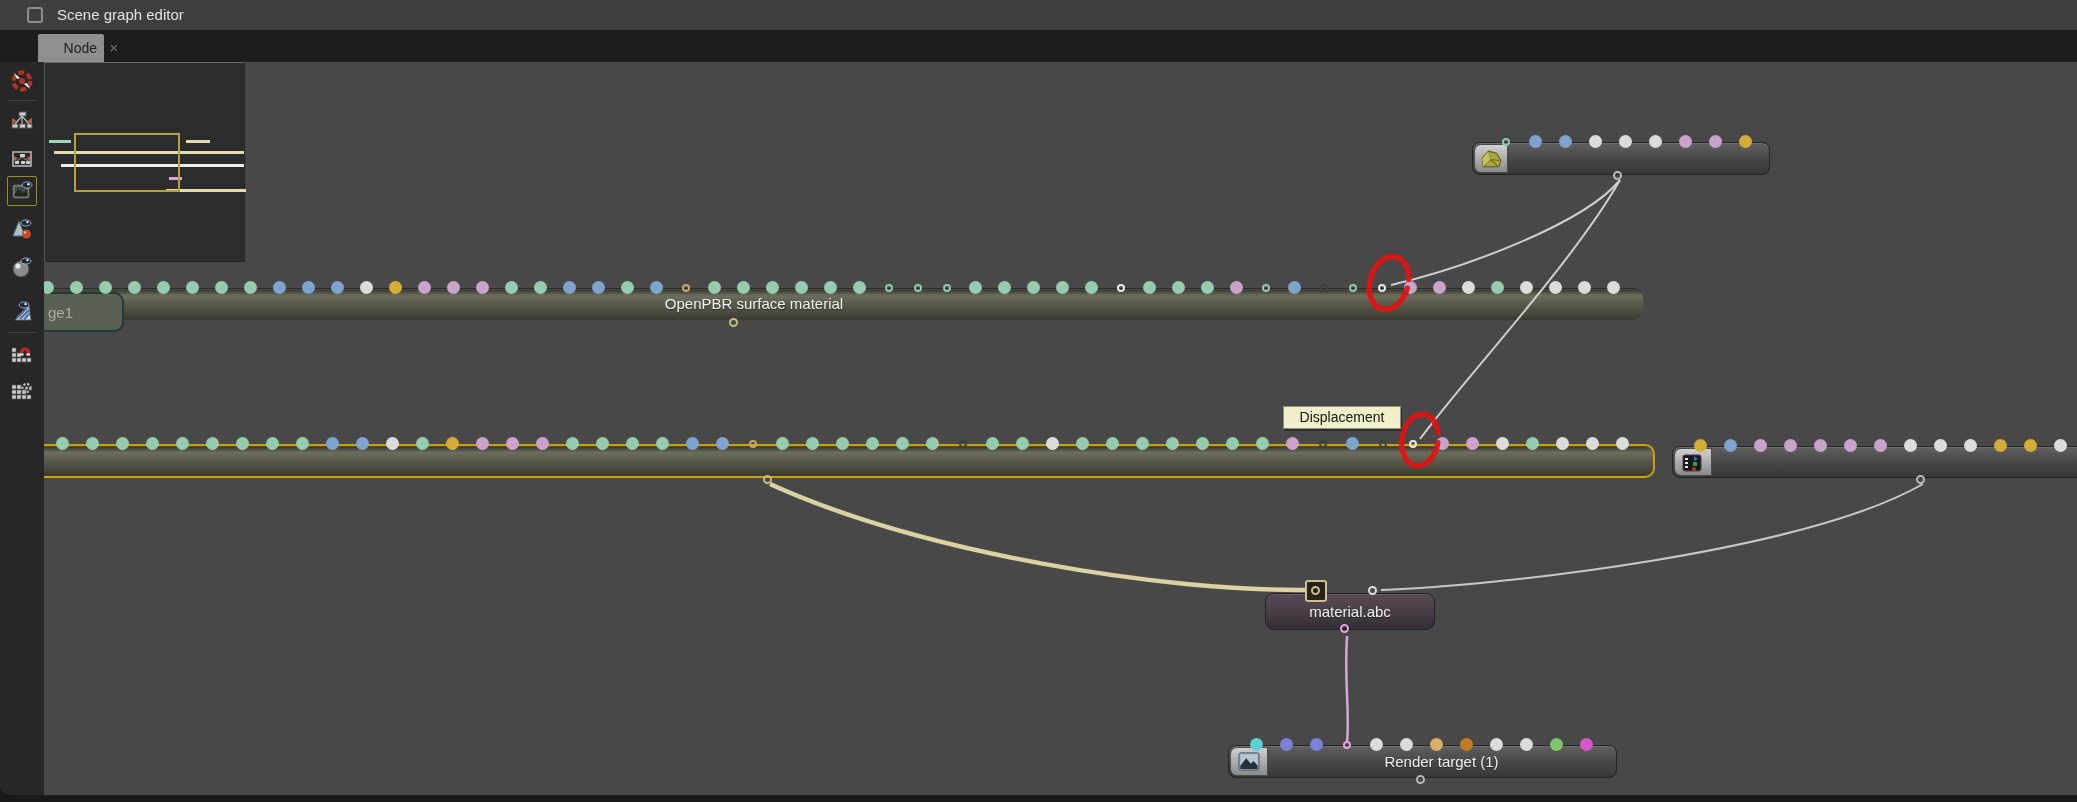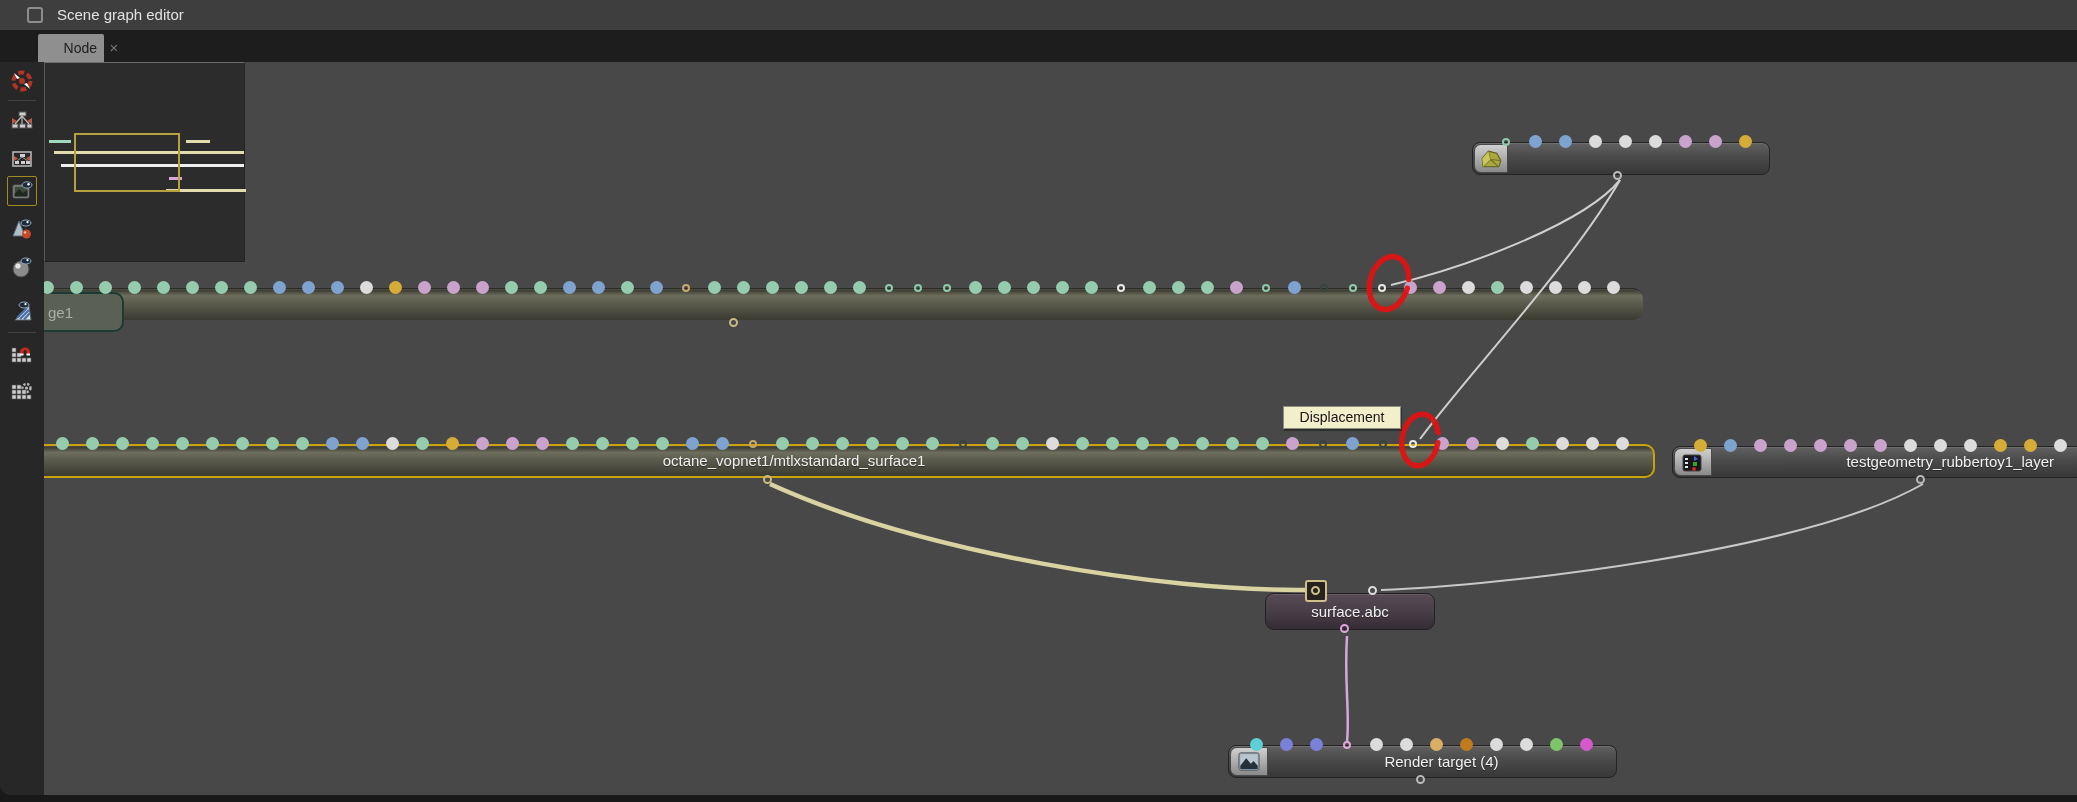--- a/index.html
+++ b/index.html
@@ -155,20 +155,21 @@
     <div class="mmline" style="left:124px;top:114px;width:13px;background:#d9a7d4"></div>
     <div class="mmline" style="left:121px;top:126px;width:80px;background:#e3dcae"></div>
     <div class="vrect"></div>
   </div>
 
   <div style="position:absolute;left:-20px;top:230px;width:100px;height:40px;background:#5a6054;border:2px solid #1d3b35;border-radius:10px;z-index:15;">
     <span class="lbl" style="left:22px;top:10px;color:#a9aea6;text-shadow:none">ge1</span>
   </div>
 
   <div class="bar olive" style="left:0;top:226px;width:1599px;height:32px;border-radius:0 10px 10px 0;"></div>
+  <div class="lbl" style="left:560px;top:226px;width:300px;height:32px;line-height:32px;text-align:center;">OpenPBR surface material</div>
   <div class="ports g16" style="left:-3px;top:219px;">
       <span class="port" style="background: rgb(150, 204, 174);"></span>
       <span class="port" style="background: rgb(150, 204, 174);"></span>
       <span class="port" style="background: rgb(150, 204, 174);"></span>
       <span class="port" style="background: rgb(150, 204, 174);"></span>
       <span class="port" style="background: rgb(150, 204, 174);"></span>
       <span class="port" style="background: rgb(150, 204, 174);"></span>
       <span class="port" style="background: rgb(150, 204, 174);"></span>
       <span class="port" style="background: rgb(150, 204, 174);"></span>
       <span class="port" style="background: rgb(127, 163, 207);"></span>
@@ -215,21 +216,20 @@
       <span class="port" style="background: rgb(220, 220, 220);"></span>
       <span class="port" style="background: rgb(150, 204, 174);"></span>
       <span class="port" style="background: rgb(220, 220, 220);"></span>
       <span class="port" style="background: rgb(220, 220, 220);"></span>
       <span class="port" style="background: rgb(220, 220, 220);"></span>
       <span class="port" style="background: rgb(220, 220, 220);"></span>
     </div>
   <span class="fring" style="left:685px;top:256px;border-color:#c9bc82;"></span>
 
   <div class="bar olive" style="left:0;top:382px;width:1611px;height:34px;border:2px solid #c9a30b;border-left:none;border-radius:0 10px 10px 0;"></div>
-  <div class="lbl" style="left:580px;top:382px;width:340px;height:34px;line-height:34px;text-align:center;">octane_vopnet1/mtlxstandard_surface1</div>
   <div class="ports g17" style="left:12px;top:375px;">
       <span class="port" style="background: rgb(150, 204, 174);"></span>
       <span class="port" style="background: rgb(150, 204, 174);"></span>
       <span class="port" style="background: rgb(150, 204, 174);"></span>
       <span class="port" style="background: rgb(150, 204, 174);"></span>
       <span class="port" style="background: rgb(150, 204, 174);"></span>
       <span class="port" style="background: rgb(150, 204, 174);"></span>
       <span class="port" style="background: rgb(150, 204, 174);"></span>
       <span class="port" style="background: rgb(150, 204, 174);"></span>
       <span class="port" style="background: rgb(150, 204, 174);"></span>
@@ -286,21 +286,20 @@
         <rect x="2" y="4" width="18" height="16" rx="2" fill="#18181c" stroke="#444"></rect>
         <rect x="4" y="7" width="3" height="2" fill="#e8e8e8"></rect>
           <rect x="4" y="11" width="3" height="2" fill="#e8e8e8"></rect>
           <rect x="4" y="15" width="3" height="2" fill="#e8e8e8"></rect>
         <path d="M13 5 L17 8 L13 10 Z" fill="#4a63d8"></path>
         <rect x="12" y="11" width="4" height="4" fill="#2ca82c"></rect>
         <circle cx="13" cy="18" r="2" fill="#cc2a1e"></circle>
       </svg>
     </div>
   </div>
-  <div class="lbl" style="left:1700px;top:384px;width:310px;height:32px;line-height:32px;text-align:right;">testgeometry_rubbertoy1_layer</div>
   <div class="ports g17" style="left:1650px;top:377px;">
       <span class="port" style="background: rgb(214, 172, 57);"></span>
       <span class="port" style="background: rgb(127, 163, 207);"></span>
       <span class="port" style="background: rgb(201, 163, 204);"></span>
       <span class="port" style="background: rgb(201, 163, 204);"></span>
       <span class="port" style="background: rgb(201, 163, 204);"></span>
       <span class="port" style="background: rgb(201, 163, 204);"></span>
       <span class="port" style="background: rgb(201, 163, 204);"></span>
       <span class="port" style="background: rgb(220, 220, 220);"></span>
       <span class="port" style="background: rgb(220, 220, 220);"></span>
@@ -327,37 +326,37 @@
       <span class="port" style="background: rgb(220, 220, 220);"></span>
       <span class="port" style="background: rgb(220, 220, 220);"></span>
       <span class="port" style="background: rgb(220, 220, 220);"></span>
       <span class="port" style="background: rgb(201, 163, 204);"></span>
       <span class="port" style="background: rgb(201, 163, 204);"></span>
       <span class="port" style="background: rgb(214, 172, 57);"></span>
     </div>
   <span class="fring" style="left:1569px;top:109px;border-color:#bcbcbc;"></span>
 
   <div class="bar" style="left:1221px;top:531px;width:170px;height:37px;background:linear-gradient(180deg,#574a55,#483e47 50%,#342d34);border:1.5px solid #241f24;border-radius:9px;"></div>
-  <div class="lbl" style="left:1221px;top:531px;width:170px;height:37px;line-height:37px;text-align:center;">surface.abc</div>
+  <div class="lbl" style="left:1221px;top:531px;width:170px;height:37px;line-height:37px;text-align:center;">material.abc</div>
   <span class="tansq" style="left:1261px;top:518px;">
       <i></i>
     </span>
   <span class="fring" style="left:1324px;top:524px;border-color:#dddddd;"></span>
   <span class="fring" style="left:1296px;top:562px;border-color:#dfa6dc;"></span>
 
   <div class="bar grayn" style="left:1184px;top:683px;width:389px;height:33px;">
     <div class="tile" style="left:1px;top:1px;width:38px;height:29px;">
       <svg viewBox="0 0 24 24" style="position:absolute;left:6px;top:3px;width:24px;height:22px">
         <rect x="1" y="2" width="22" height="19" rx="2" fill="#8fa3b5" stroke="#555"></rect>
         <rect x="2.5" y="3.5" width="19" height="16" fill="#b9c6cf"></rect>
         <path d="M2.5 16 L9 8 L14 14 L17 11 L21.5 16 L21.5 19.5 L2.5 19.5 Z" fill="#26303a"></path>
       </svg>
     </div>
   </div>
-  <div class="lbl" style="left:1222px;top:683px;width:351px;height:33px;line-height:33px;text-align:center;">Render target (4)</div>
+  <div class="lbl" style="left:1222px;top:683px;width:351px;height:33px;line-height:33px;text-align:center;">Render target (1)</div>
   <div class="ports g17" style="left:1206px;top:676px;">
       <span class="port" style="background: rgb(94, 207, 214);"></span>
       <span class="port" style="background: rgb(123, 128, 216);"></span>
       <span class="port" style="background: rgb(123, 128, 216);"></span>
       <span class="port ring" style="border-color: rgb(223, 166, 220);"></span>
       <span class="port" style="background: rgb(220, 220, 220);"></span>
       <span class="port" style="background: rgb(220, 220, 220);"></span>
       <span class="port" style="background: rgb(217, 175, 102);"></span>
       <span class="port" style="background: rgb(193, 122, 30);"></span>
       <span class="port" style="background: rgb(220, 220, 220);"></span>

